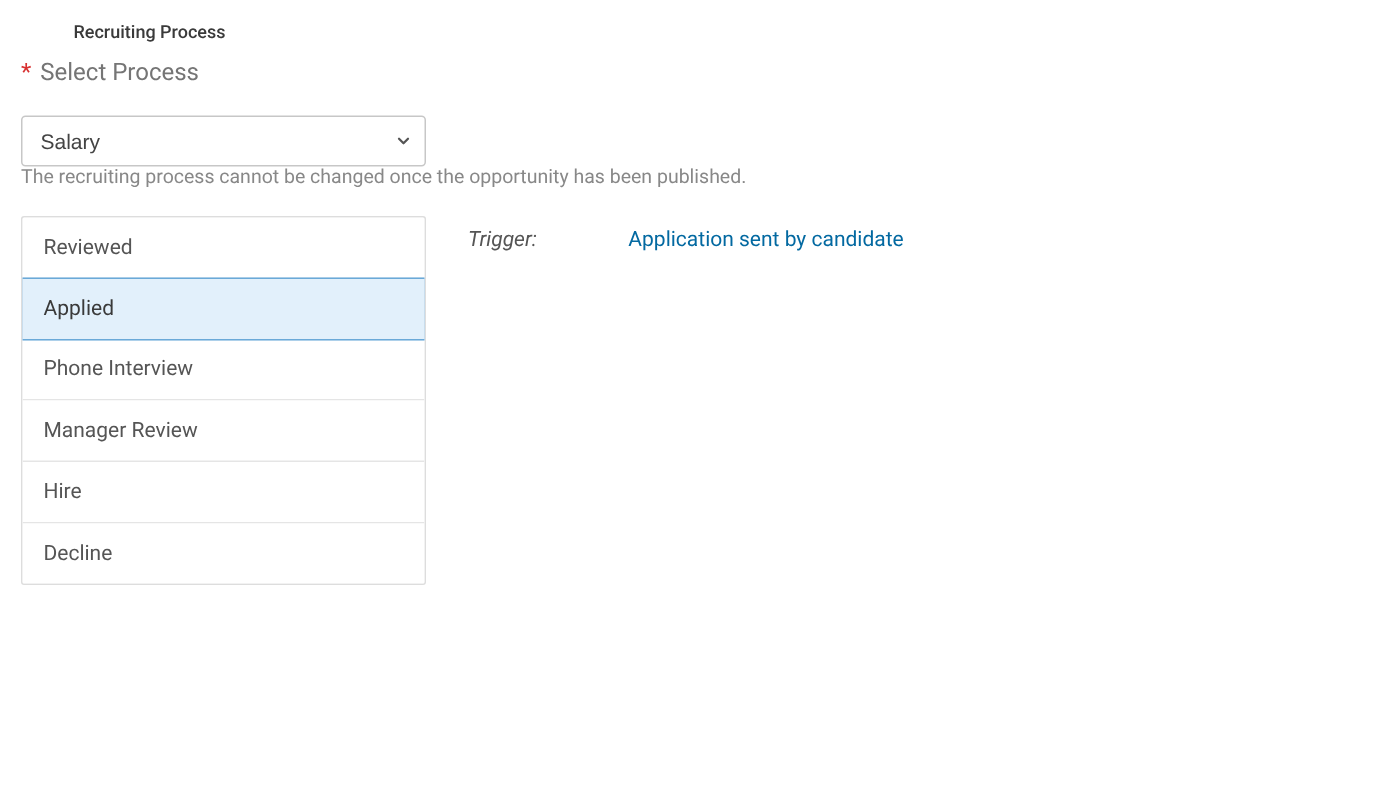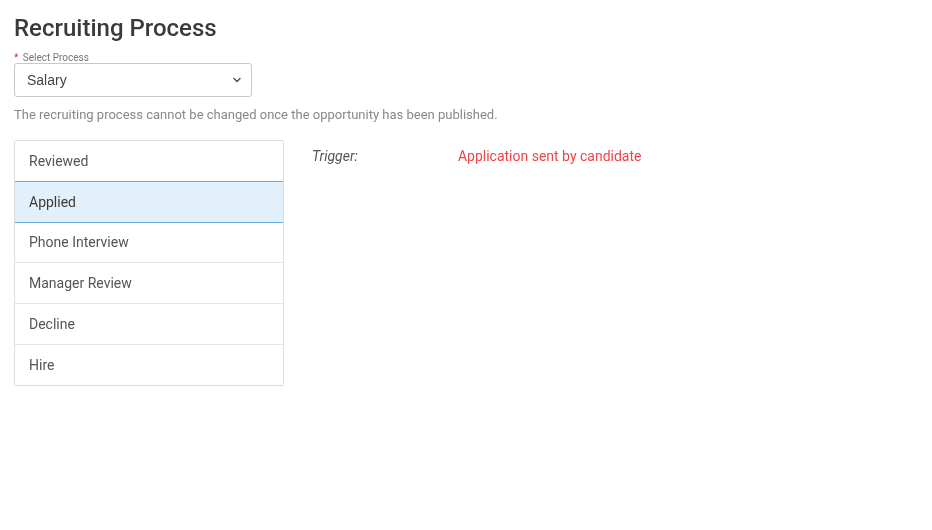--- a/index.html
+++ b/index.html
@@ -4,35 +4,35 @@
 <style>
   * { box-sizing: border-box; margin: 0; padding: 0; }
   body {
     font-family: -apple-system, BlinkMacSystemFont, "Segoe UI", Roboto, Arial, sans-serif;
     background: #fff;
     color: #333;
     padding: 14px;
     width: 932px;
   }
   .heading {
-    font-size: 24px;
+    font-size: 12px;
     font-weight: 500;
     color: #3a3a3a;
     margin-bottom: 10px;
+    margin-left: 35px;
   }
   .field-label {
-    font-size: 10px;
+    font-size: 16px;
     color: #757575;
-    margin-bottom: 0;
+    margin-bottom: 20px;
   }
   .required-mark { color: #d83030; margin-right: 2px; }
   .select-wrap {
     position: relative;
-    width: 238px;
-    margin-bottom: 10px;
+    width: 270px;
   }
   .select-btn {
     width: 100%;
     height: 34px;
     border: 1px solid #c7c7c7;
     border-radius: 3px;
     background: #fff;
     text-align: left;
     padding: 0 30px 0 12px;
     font-size: 14px;
@@ -79,27 +79,27 @@
   .stage-item.active {
     background: #e2f0fb;
     border: 1px solid #6aa9d8;
     margin: -1px;
     position: relative;
     z-index: 1;
     color: #3a3a3a;
   }
   .detail-panel {
     display: flex;
-    gap: 100px;
+    gap: 61px;
     padding-top: 8px;
     font-size: 14px;
     color: #555;
   }
   .trigger-label { font-style: italic; color: #555; }
-  .trigger-value { color: #ef4444; text-align: center; }
+  .trigger-value { color: #0369a1; text-align: center; }
 </style>
 </head>
 <body>
 
 <div class="heading">Recruiting Process</div>
 
 <div class="field-label">
   <span class="required-mark">*</span>
   <span>Select Process</span>
 </div>
@@ -114,21 +114,21 @@
 </div>
 
 <div class="helper-text">The recruiting process cannot be changed once the opportunity has been published.</div>
 
 <div class="content-row">
   <div class="stage-list" id="stage-list">
       <div class="stage-item">Reviewed</div>
       <div class="stage-item active">Applied</div>
       <div class="stage-item">Phone Interview</div>
       <div class="stage-item">Manager Review</div>
+      <div class="stage-item">Hire</div>
       <div class="stage-item">Decline</div>
-      <div class="stage-item">Hire</div>
     </div>
 
   <div class="detail-panel">
     <span class="trigger-label">Trigger:</span>
     <span class="trigger-value">Application sent by candidate</span>
   </div>
 </div>
 
 </body></html>

